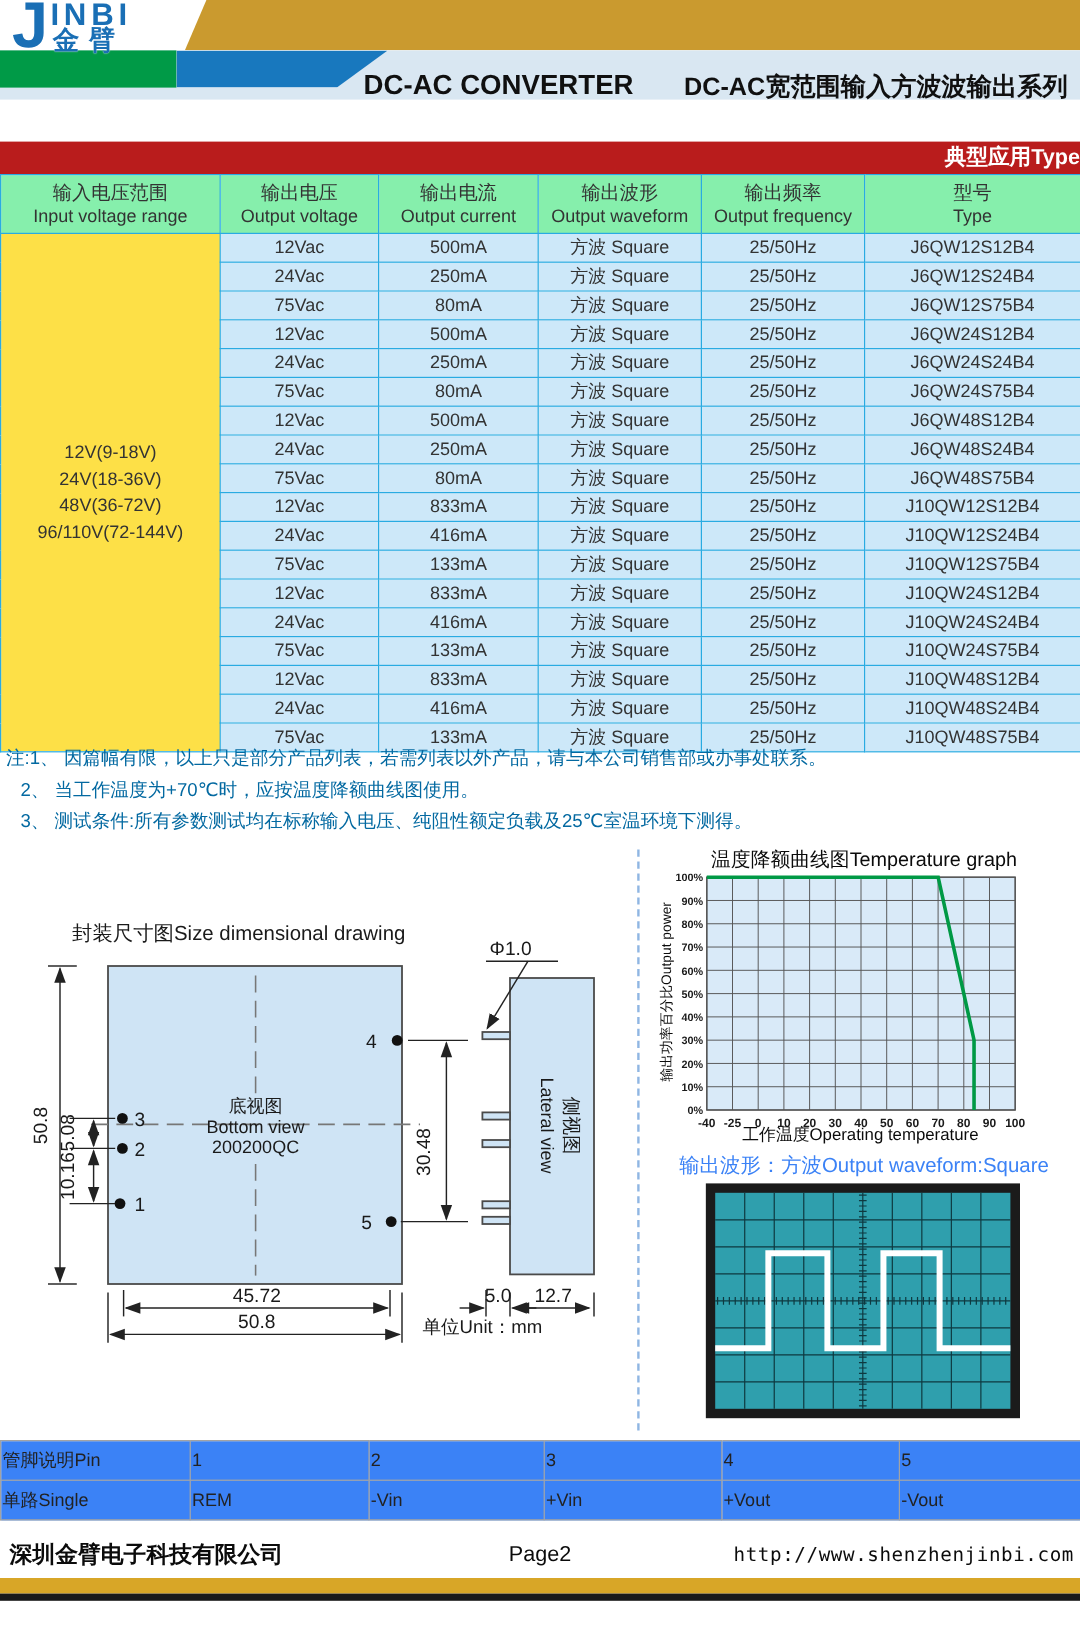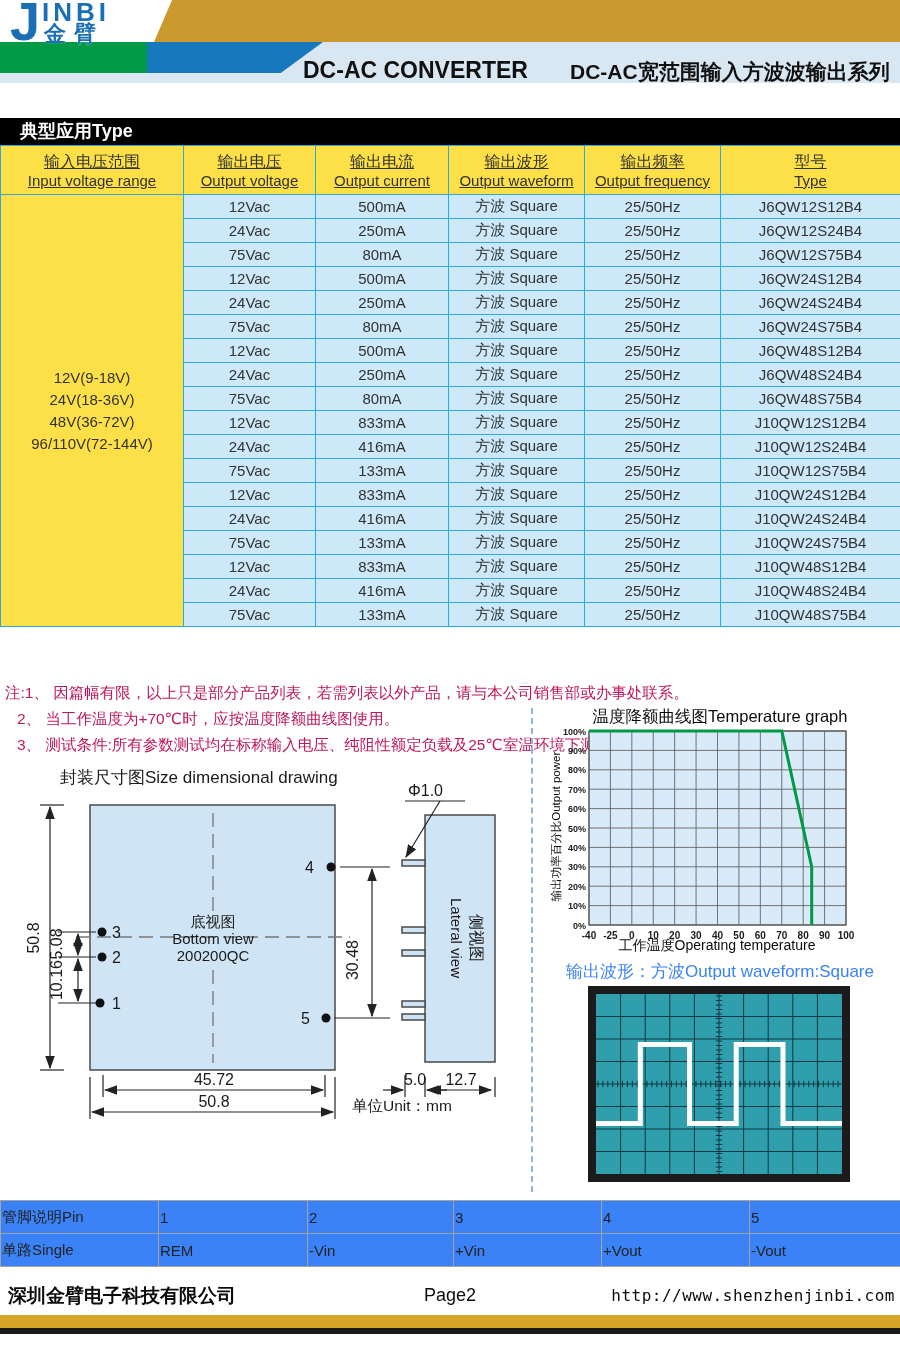--- a/index.html
+++ b/index.html
@@ -17,36 +17,36 @@
   .logo .j{position:absolute;left:0;top:-10px;font-size:54px;font-weight:bold;}
   .logo .inbi{position:absolute;left:32px;top:-3px;font-size:26px;font-weight:bold;letter-spacing:4px;}
   .logo .cn{position:absolute;left:34px;top:19px;font-size:22px;font-weight:bold;letter-spacing:8px;
             text-shadow:0 0 1px #fff;}
   .t-en{position:absolute;left:303px;top:57px;font-size:23px;font-weight:bold;color:#101010;}
   .t-cn{position:absolute;left:570px;top:58px;font-size:21px;font-weight:bold;color:#101010;}
   .series{position:absolute;left:10px;top:85px;font-size:28px;font-weight:bold;color:#0d0d0d;
           text-shadow:1px 1px 0 #c9c9c9;letter-spacing:1px;}
 
   
-  .sec-bar{position:absolute;left:0;top:118px;width:900px;height:27px;background:#000000;color:#fff;
-           font-size:18px;font-weight:bold;line-height:27px;padding-left:20px;box-sizing:border-box;}
+  .sec-bar{position:absolute;left:0;top:118px;width:900px;height:27px;background:#b91c1c;color:#fff;
+           font-size:18px;font-weight:bold;line-height:27px;padding-left:20px;box-sizing:border-box;text-align:right;}
 
   
   table{border-collapse:collapse;table-layout:fixed;}
   .ptable{position:absolute;left:0;top:145px;width:900px;}
   .ptable th,.ptable td{border:1px solid #29abe2;background:#cde8f9;color:#333;text-align:center;
                         padding:0;overflow:hidden;}
-  .ptable th{height:48px;background:#fde047;font-weight:normal;text-decoration:underline;}
+  .ptable th{height:48px;background:#86efac;font-weight:normal;}
   .ptable th .hcn{font-size:16px;line-height:20px;}
   .ptable th .hen{font-size:15px;line-height:17px;}
   .ptable td{height:23px;font-size:15px;}
   .ptable td.input-col{font-size:15px;line-height:22px;background:#fde047;}
 
   
-  .notes{position:absolute;left:5px;top:680px;font-size:15.5px;color:#be185d;line-height:26px;}
+  .notes{position:absolute;left:5px;top:620px;font-size:15.5px;color:#0369a1;line-height:26px;}
   .notes .n2{margin-left:12px;}
 
   
   .drawsvg{position:absolute;left:0;top:755px;}
   svg text{font-family:"Liberation Sans","DejaVu Sans",sans-serif;fill:#1a1a1a;}
   .body-rect{fill:#cfe4f5;stroke:#4a4a4a;stroke-width:1.5;}
   .dline{stroke:#222;stroke-width:1.2;fill:none;}
   .cl{stroke:#777;stroke-width:1.3;stroke-dasharray:14 7;}
   .dimtxt{font-size:16px;}
   .pintxt{font-size:16px;}

